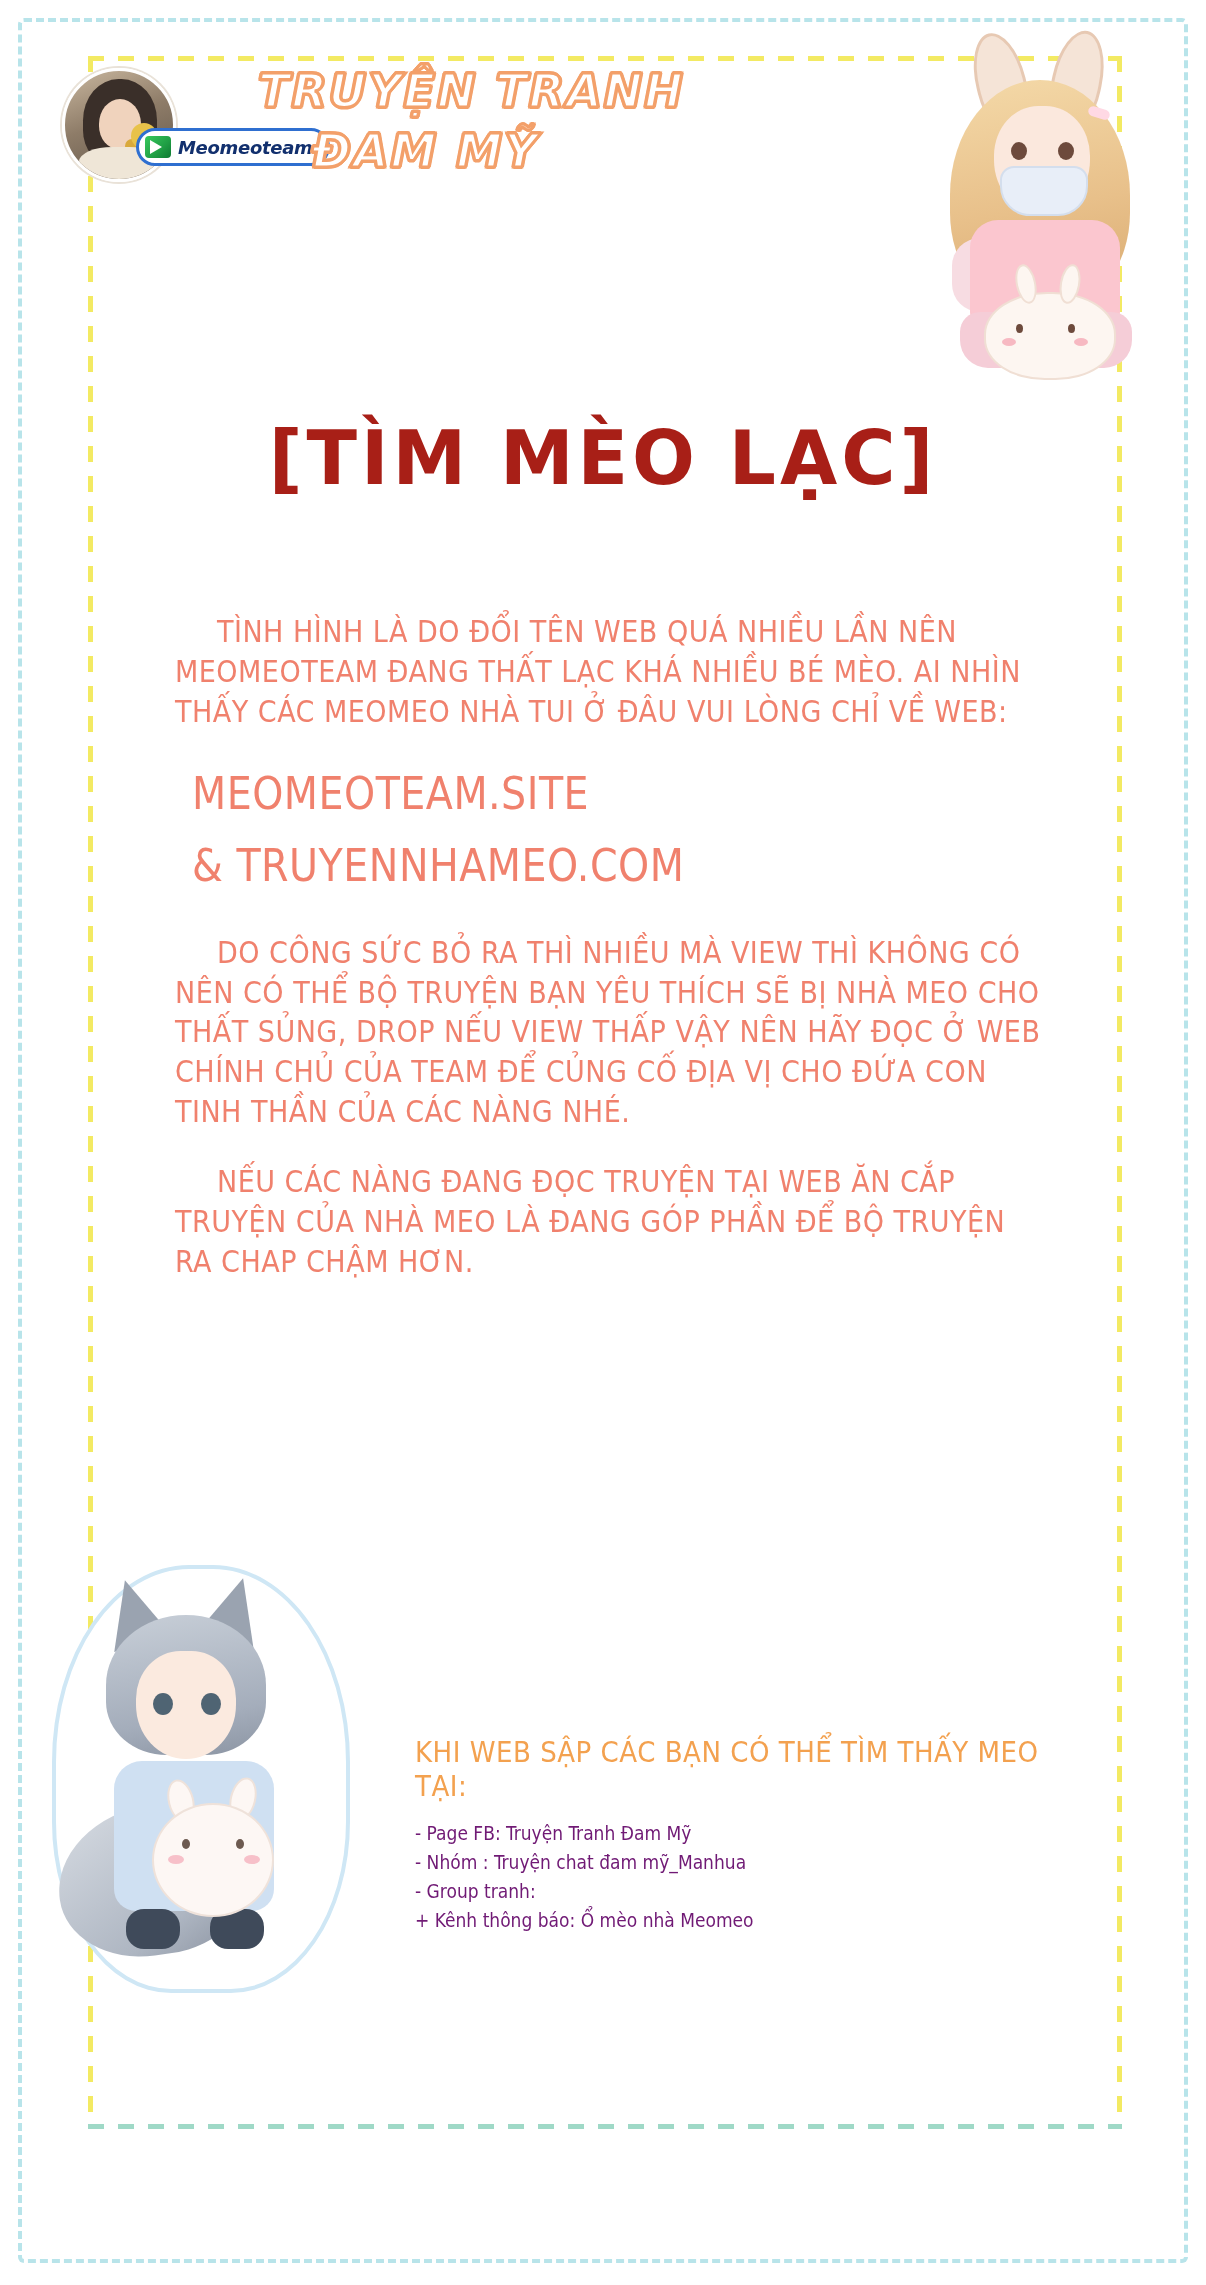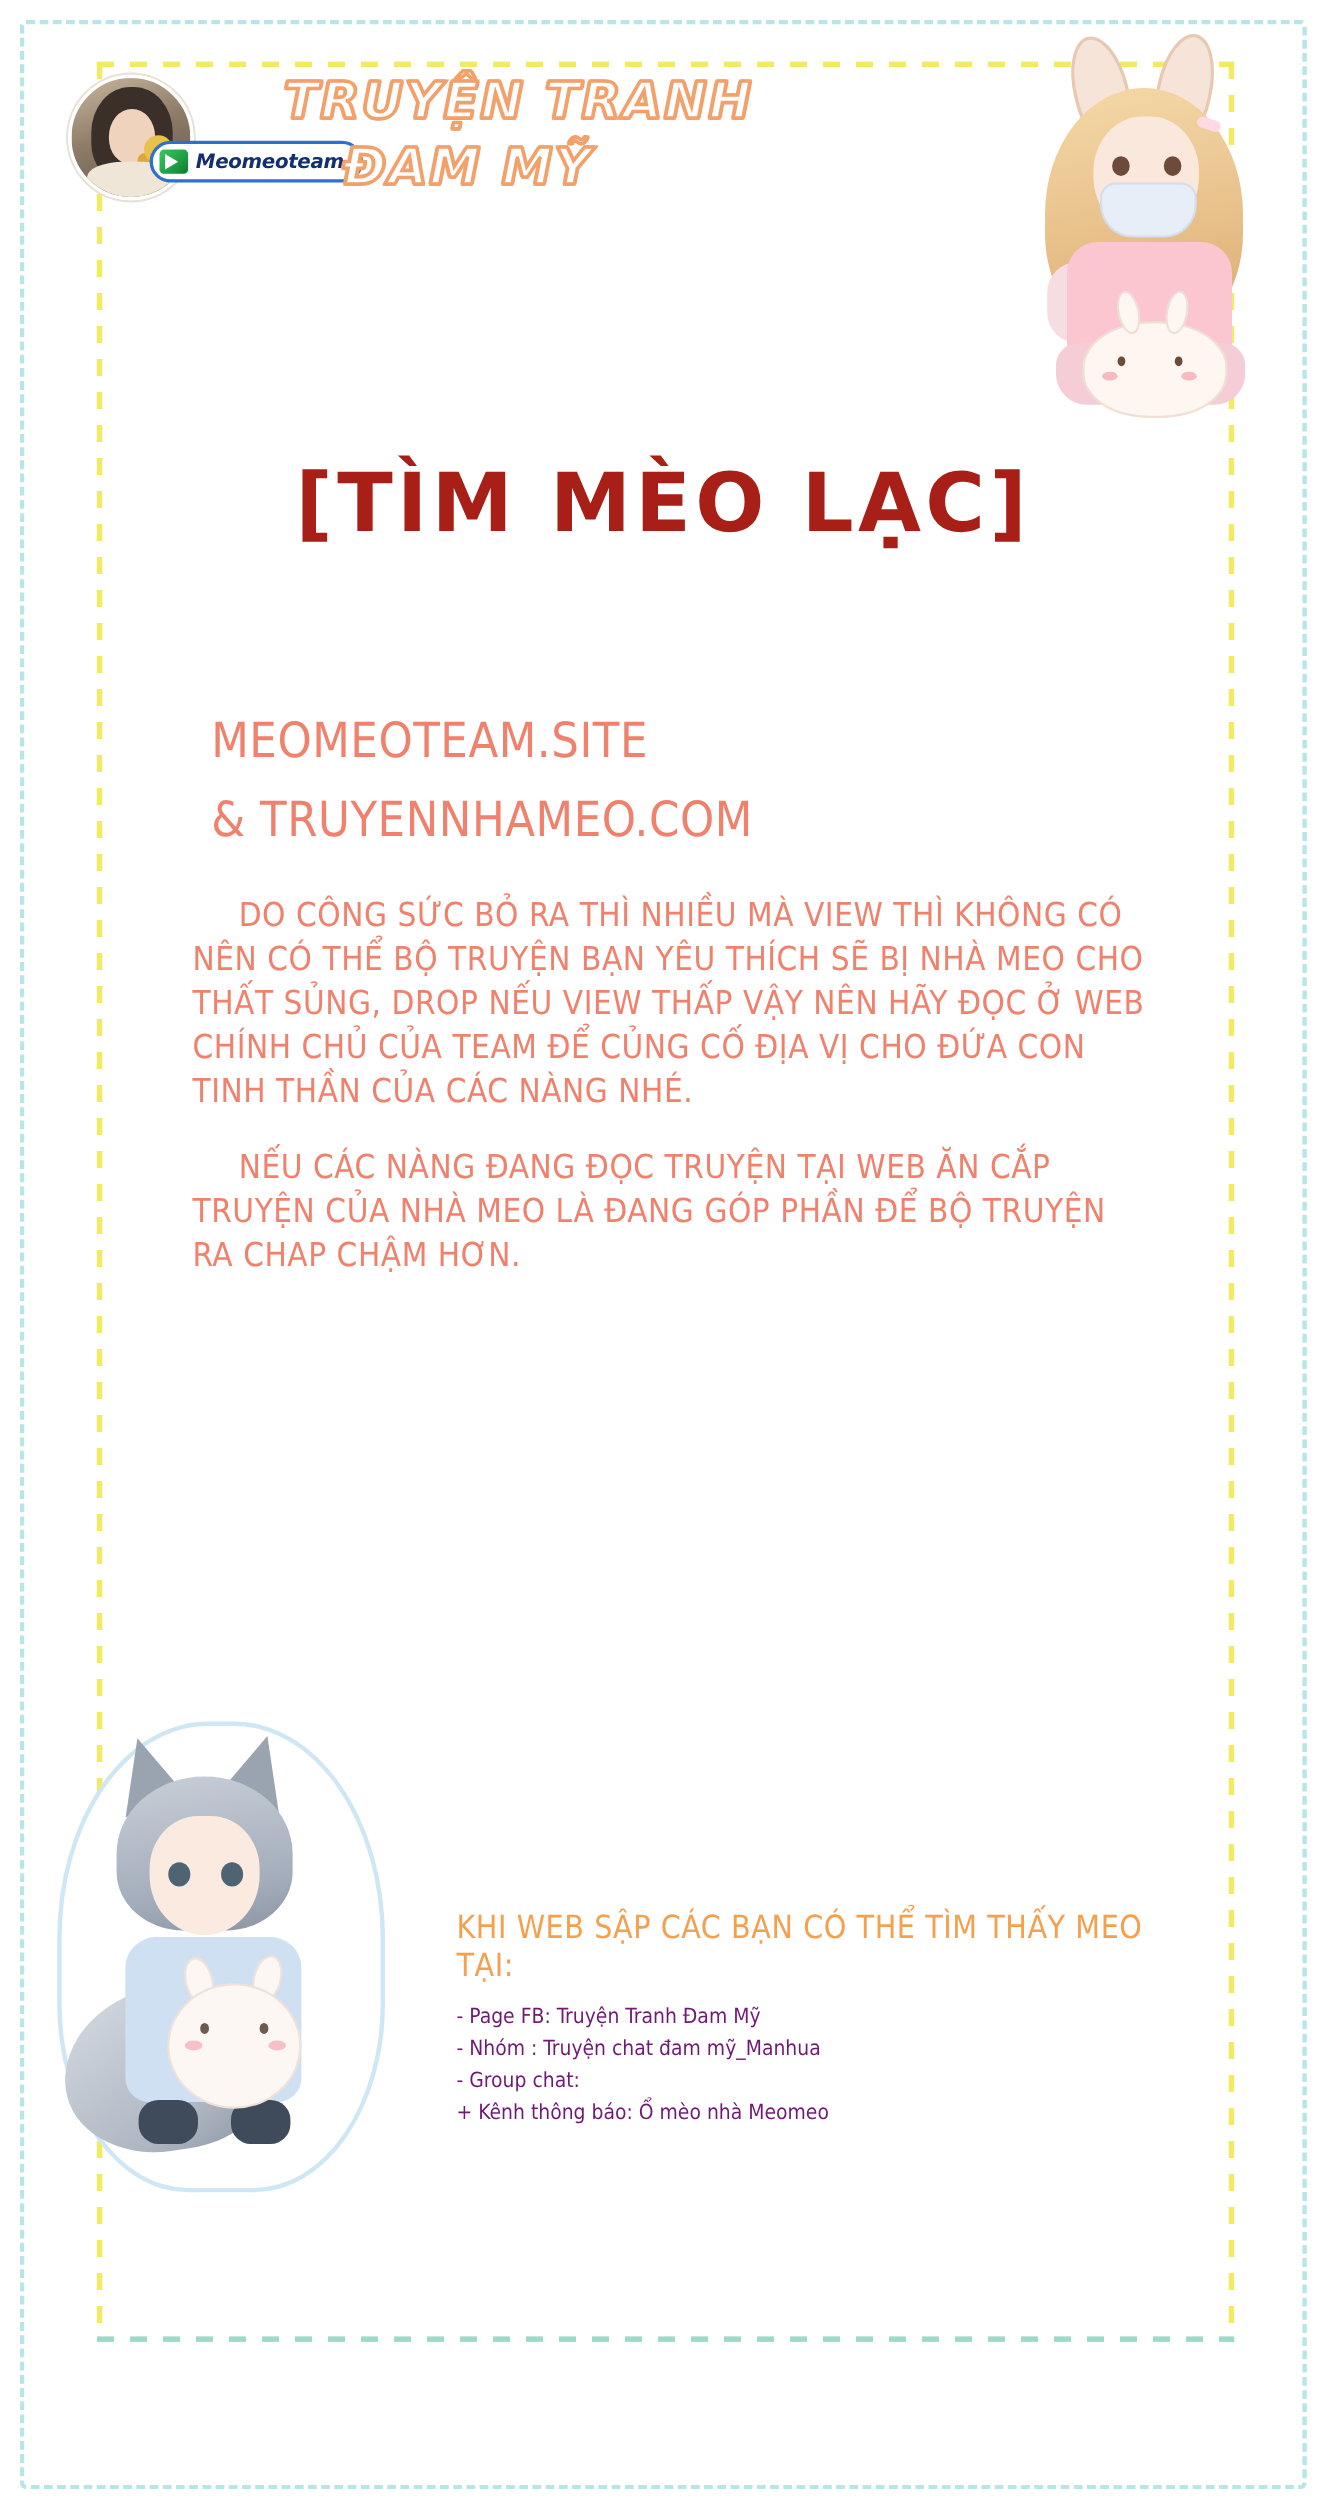--- a/index.html
+++ b/index.html
@@ -529,20 +529,21 @@
     <div class="g-bunny"></div>
     <div class="g-b-eye-l"></div>
     <div class="g-b-eye-r"></div>
     <div class="g-b-cheek-l"></div>
     <div class="g-b-cheek-r"></div>
   </div>
 
   <div class="main-heading">[TÌM MÈO LẠC]</div>
 
   <div class="content">
+    <p class="para indent">TÌNH HÌNH LÀ DO ĐỔI TÊN WEB QUÁ NHIỀU LẦN NÊN MEOMEOTEAM ĐANG THẤT LẠC KHÁ NHIỀU BÉ MÈO. AI NHÌN THẤY CÁC MEOMEO NHÀ TUI Ở ĐÂU VUI LÒNG CHỈ VỀ WEB:</p>
 
     <div class="sites-block">
       <div class="site-line">MEOMEOTEAM.SITE</div>
       <div class="site-line">&amp; TRUYENNHAMEO.COM</div>
     </div>
 
     <p class="para indent">DO CÔNG SỨC BỎ RA THÌ NHIỀU MÀ VIEW THÌ KHÔNG CÓ NÊN CÓ THỂ BỘ TRUYỆN BẠN YÊU THÍCH SẼ BỊ NHÀ MEO CHO THẤT SỦNG, DROP NẾU VIEW THẤP VẬY NÊN HÃY ĐỌC Ở WEB CHÍNH CHỦ CỦA TEAM ĐỂ CỦNG CỐ ĐỊA VỊ CHO ĐỨA CON TINH THẦN CỦA CÁC NÀNG NHÉ.</p>
     <p class="para indent">NẾU CÁC NÀNG ĐANG ĐỌC TRUYỆN TẠI WEB ĂN CẮP TRUYỆN CỦA NHÀ MEO LÀ ĐANG GÓP PHẦN ĐỂ BỘ TRUYỆN RA CHAP CHẬM HƠN.</p>
   </div>
 
@@ -564,17 +565,17 @@
     <div class="w-plush-eye-l"></div>
     <div class="w-plush-eye-r"></div>
     <div class="w-plush-cheek-l"></div>
     <div class="w-plush-cheek-r"></div>
   </div>
 
   <div class="contact">
     <div class="contact-title">KHI WEB SẬP CÁC BẠN CÓ THỂ TÌM THẤY MEO TẠI:</div>
     <div class="contact-item">- Page FB: Truyện Tranh Đam Mỹ</div>
     <div class="contact-item">- Nhóm : Truyện chat đam mỹ_Manhua</div>
-    <div class="contact-item">- Group chat:</div>
+    <div class="contact-item">- Group tranh:</div>
     <div class="contact-item">+ Kênh thông báo: Ổ mèo nhà Meomeo</div>
   </div>
 
 </div>
 
 </body></html>

